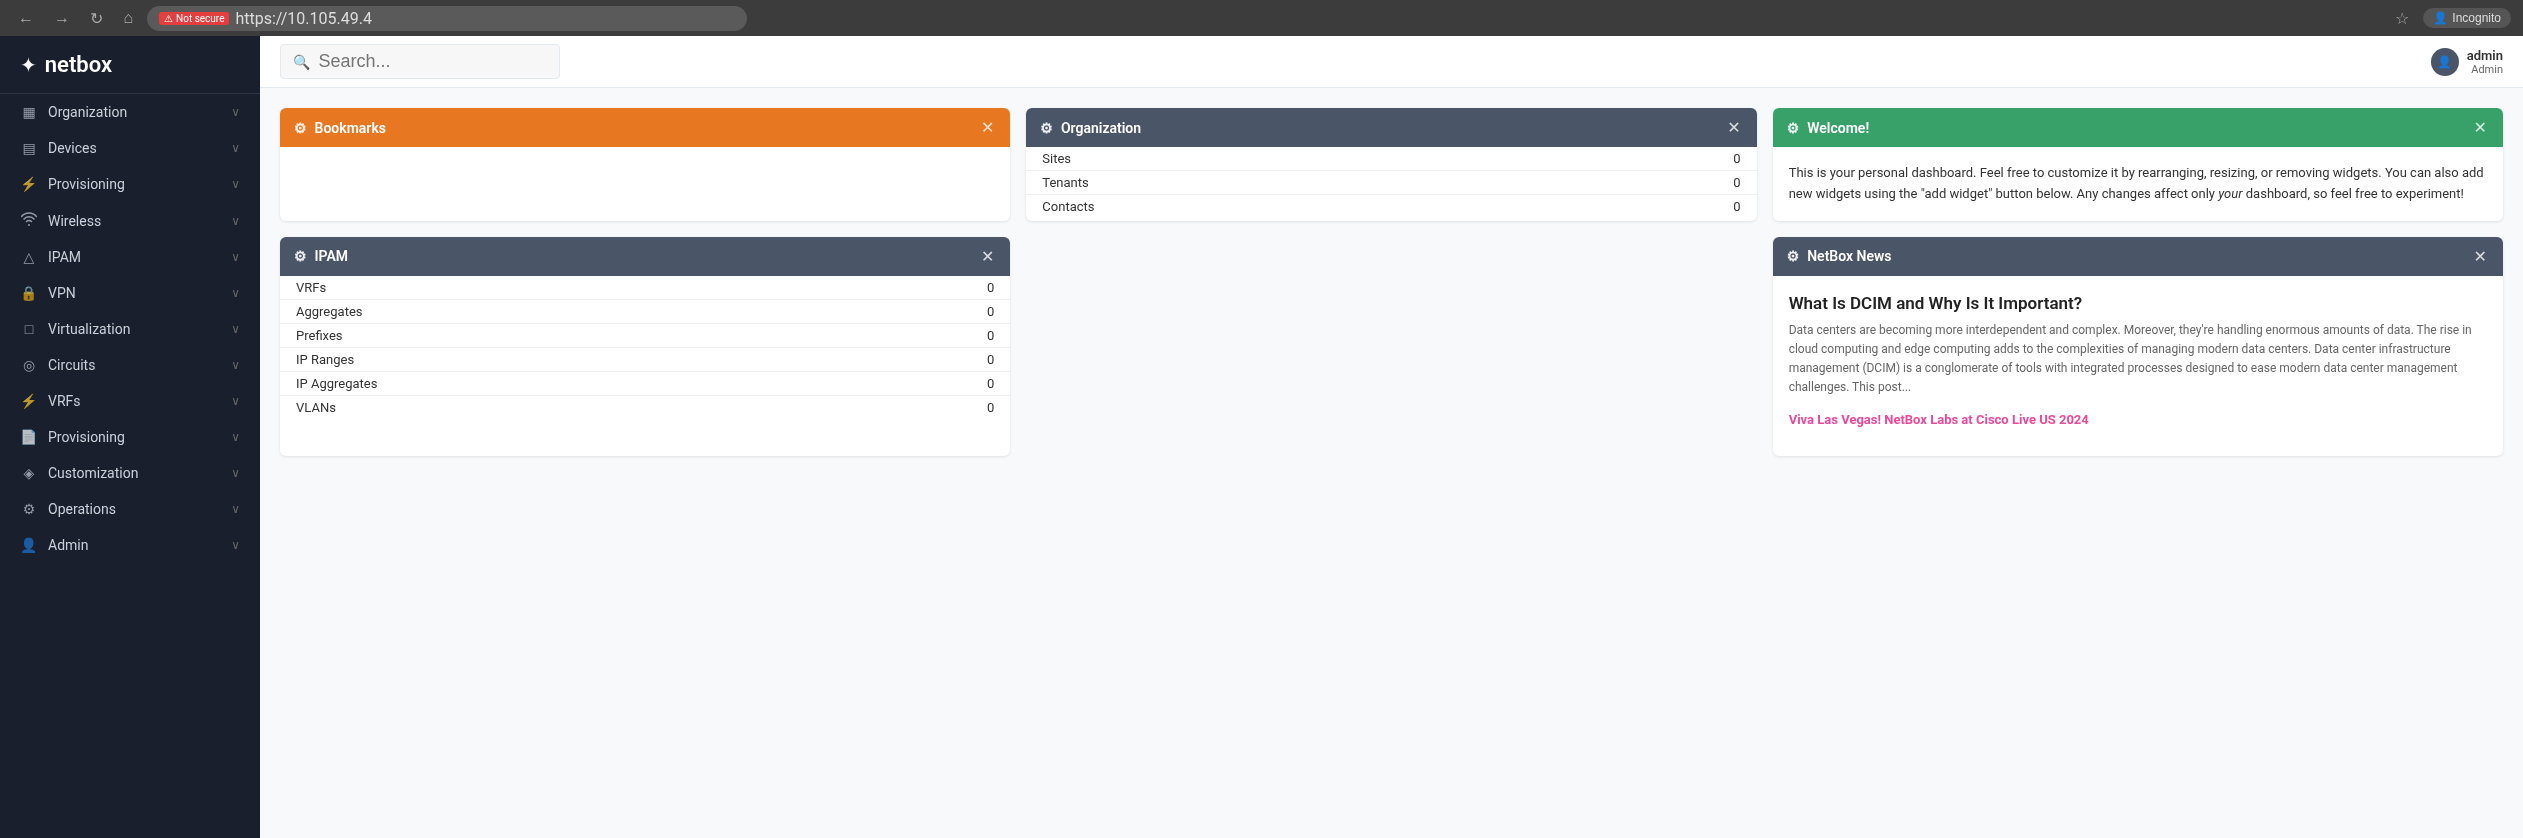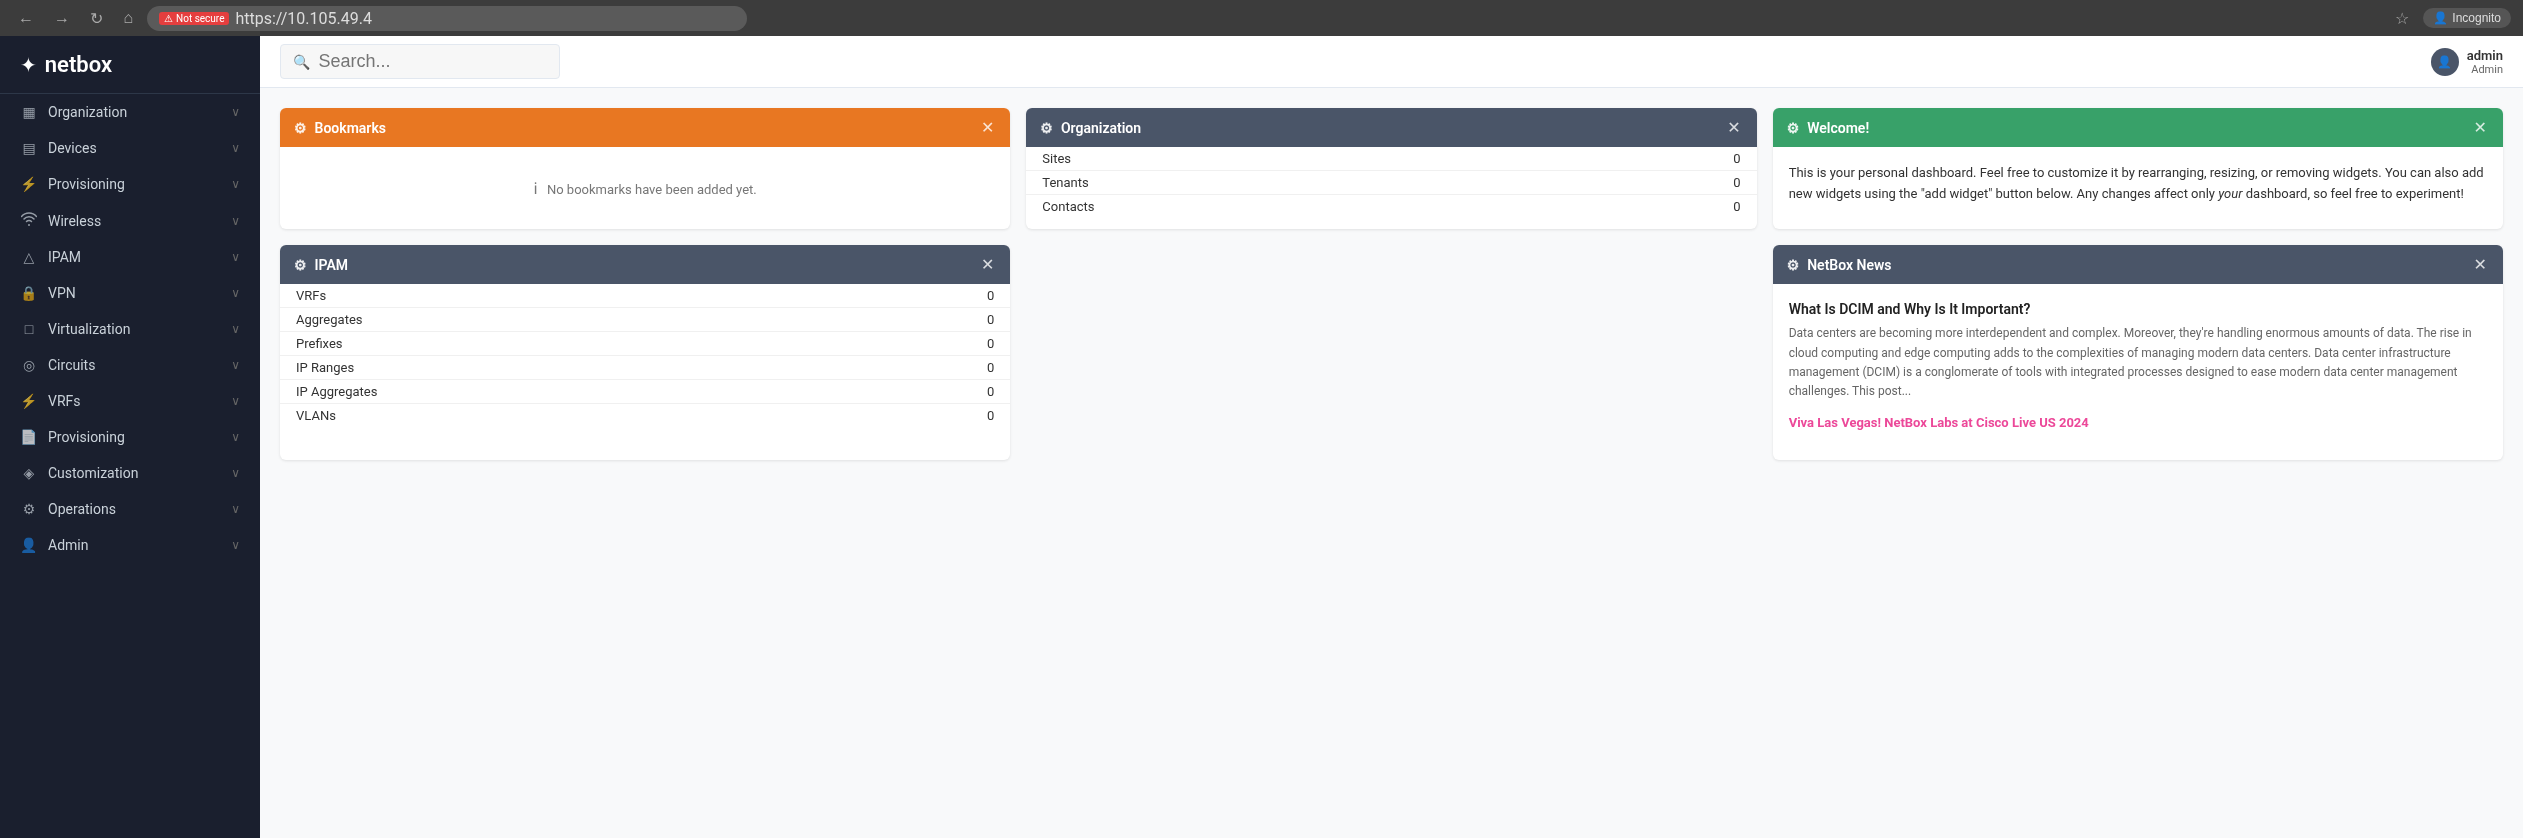--- a/index.html
+++ b/index.html
@@ -283,21 +283,21 @@
       font-size: 13px;
       color: #333;
       line-height: 1.6;
       overflow-y: auto;
       max-height: 220px;
     }
     .news-title {
       font-weight: 600;
       color: #222;
       margin-bottom: 4px;
-      font-size: 14px;
+      font-size: 17px;
     }
     .news-body {
       color: #666;
       font-size: 12px;
       line-height: 1.6;
     }
     .news-item { margin-bottom: 12px; }
     .news-item2-title {
       font-weight: 700;
       color: #ec4899;
@@ -473,24 +473,20 @@
     <div class="dashboard">
 
       <div class="widget">
         <div class="widget-header orange">
           <div class="widget-header-left">
             <span class="widget-gear">⚙</span>
             <span>Bookmarks</span>
           </div>
           <button class="widget-close">✕</button>
         </div>
-        <div class="widget-bookmarks-body">
-          <span class="no-bookmarks-icon">ℹ</span>
-          <span>No bookmarks have been added yet.</span>
-        </div>
       </div>
 
       <div class="widget">
         <div class="widget-header gray">
           <div class="widget-header-left">
             <span class="widget-gear">⚙</span>
             <span>Organization</span>
           </div>
           <button class="widget-close">✕</button>
         </div>

